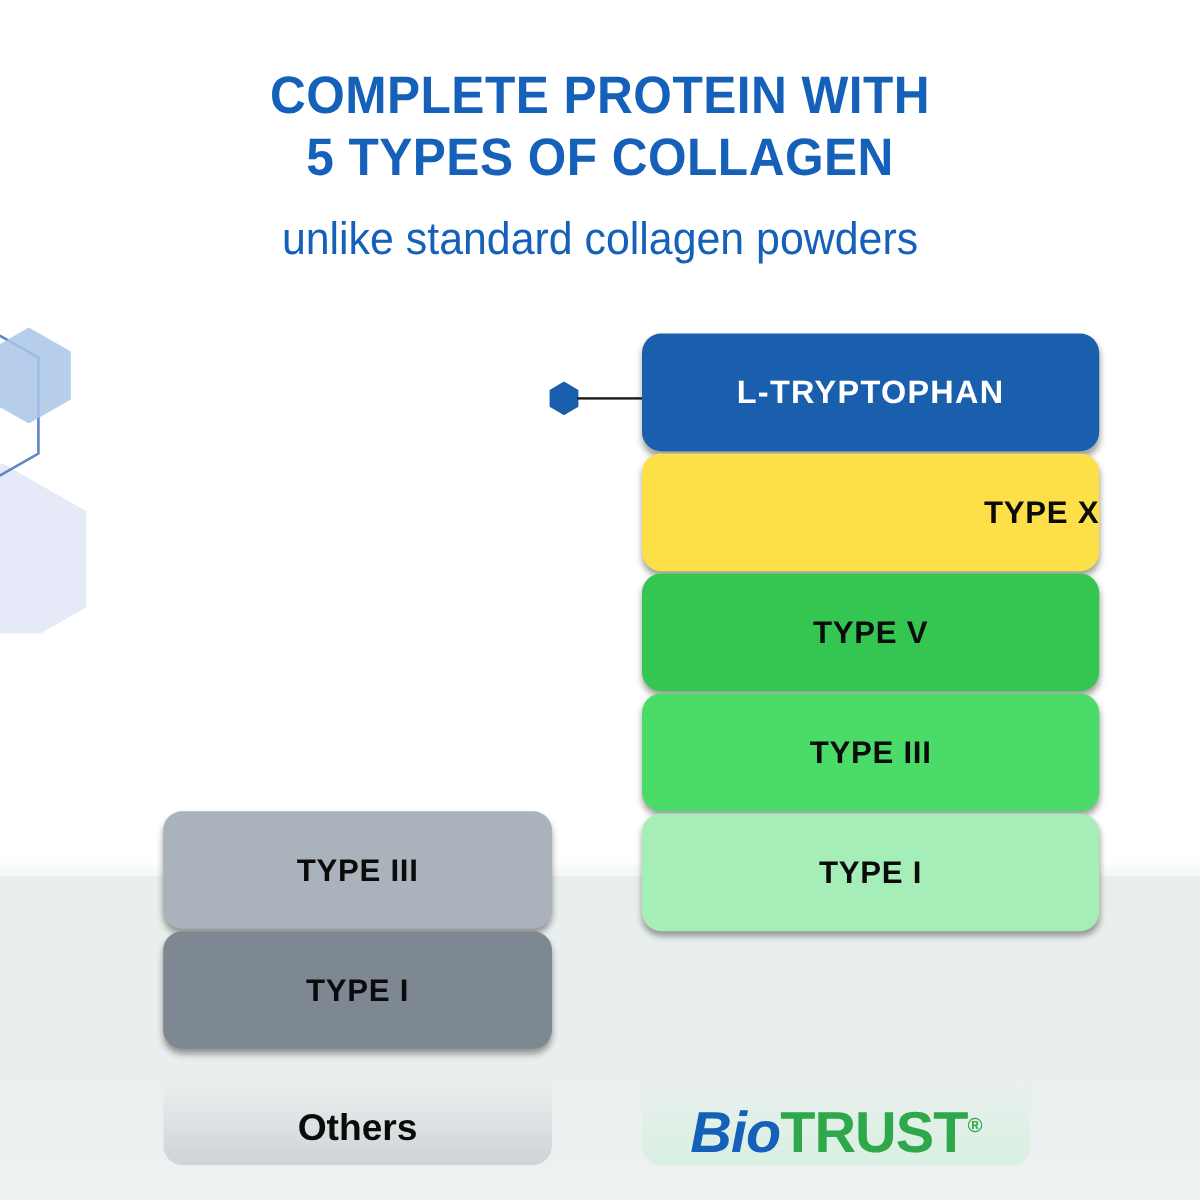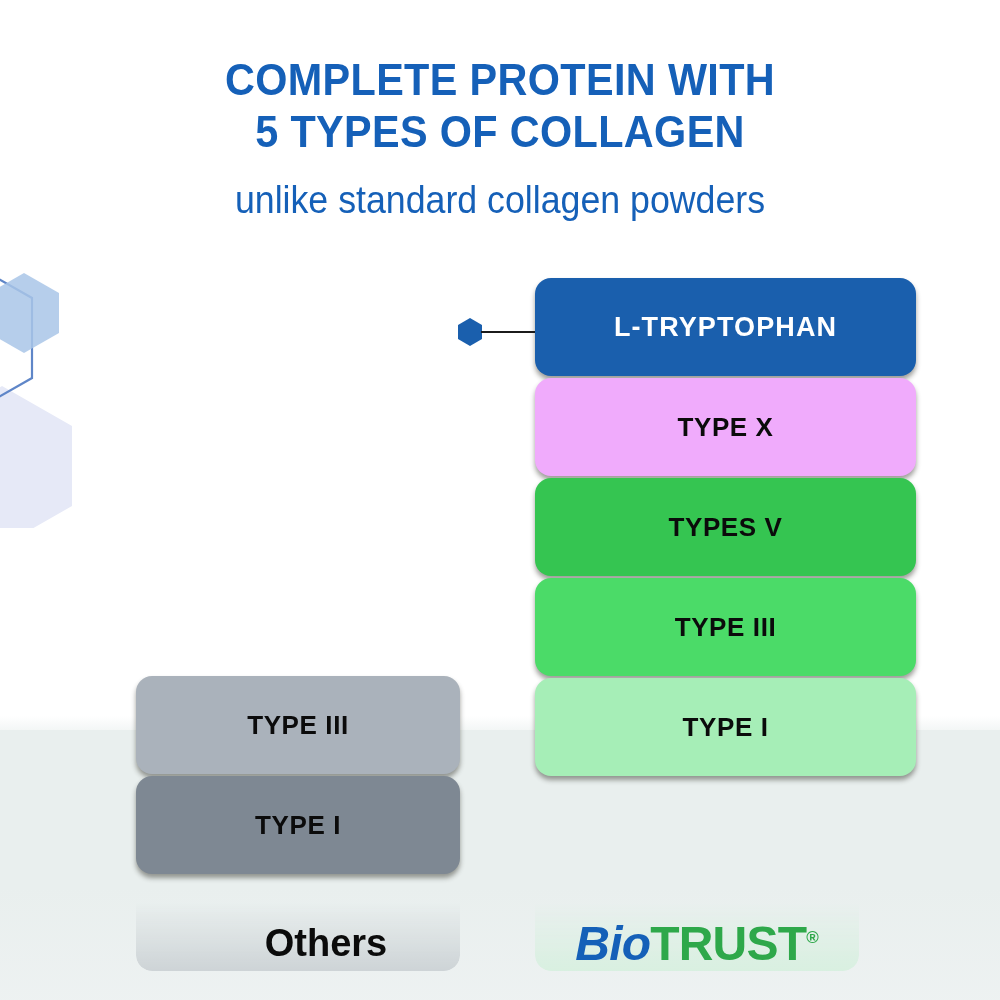--- a/index.html
+++ b/index.html
@@ -142,24 +142,23 @@
     left: 136px; top: 859px; width: 324px; height: 96px;
   }
 
   
   .others-label {
     position: absolute;
     left: 136px;
     top: 906px;
     width: 324px;
     text-align: center;
-    font-size: 38px;
+    font-size: 31px;
     font-weight: bold;
     color: #0b0b0b;
-    padding-left: 28px;
   }
 
   
   .logo {
     position: absolute;
     left: 524px;
     top: 896px;
     width: 346px;
     text-align: center;
   }
@@ -209,25 +208,25 @@
   <svg class="callout-hex" width="26" height="28" viewBox="0 0 26 28">
     <polygon points="13,0 25,7 25,21 13,28 1,21 1,7" fill="#1a5fad"></polygon>
   </svg>
   <div class="callout-line"></div>
 
   <div id="green-reflection" class="reflection" style="background: rgb(166, 238, 183);"></div>
   <div id="green-stack" class="stack">
       <div class="bar" style="background: rgb(26, 95, 173);">
         <span class="bar-label light" style="color: rgb(255, 255, 255);">L-TRYPTOPHAN</span>
       </div>
-      <div class="bar" style="background: #f0abfc;">
+      <div class="bar" style="background: #fde047; justify-content: flex-end;">
         <span class="bar-label" style="color: rgb(11, 11, 11);">TYPE X</span>
       </div>
       <div class="bar" style="background: rgb(53, 197, 81);">
-        <span class="bar-label" style="color: rgb(11, 11, 11);">TYPES V</span>
+        <span class="bar-label" style="color: rgb(11, 11, 11);">TYPE V</span>
       </div>
       <div class="bar" style="background: rgb(75, 219, 104);">
         <span class="bar-label" style="color: rgb(11, 11, 11);">TYPE III</span>
       </div>
       <div class="bar" style="background: rgb(166, 238, 183);">
         <span class="bar-label" style="color: rgb(11, 11, 11);">TYPE I</span>
       </div>
     </div>
 
   <div id="gray-reflection" class="reflection" style="background: rgb(126, 136, 147);"></div>

